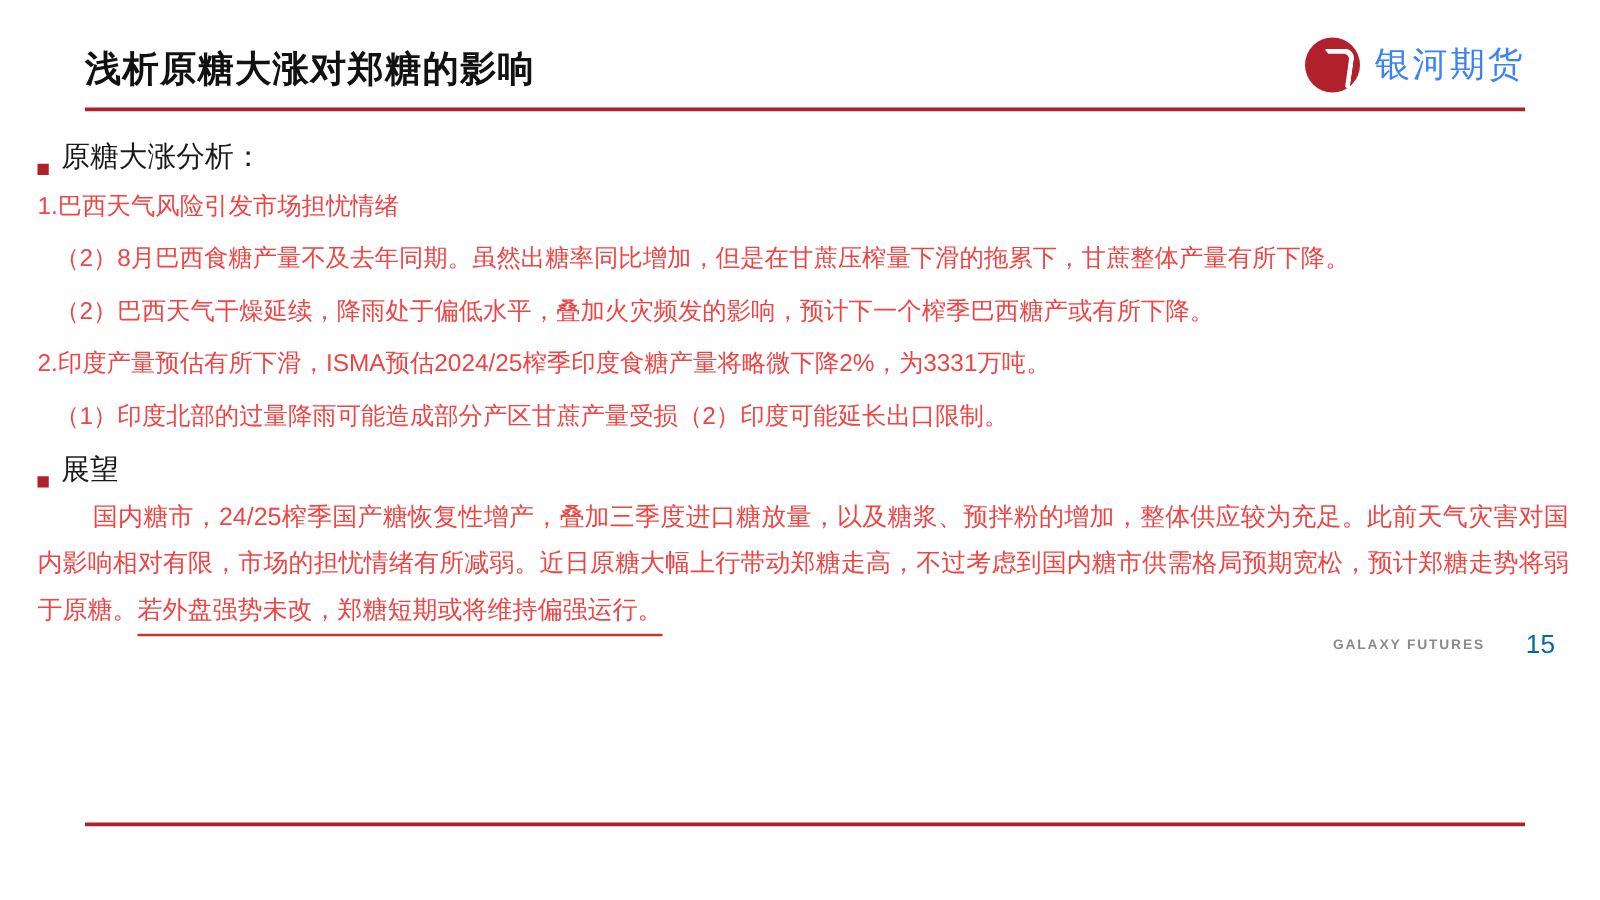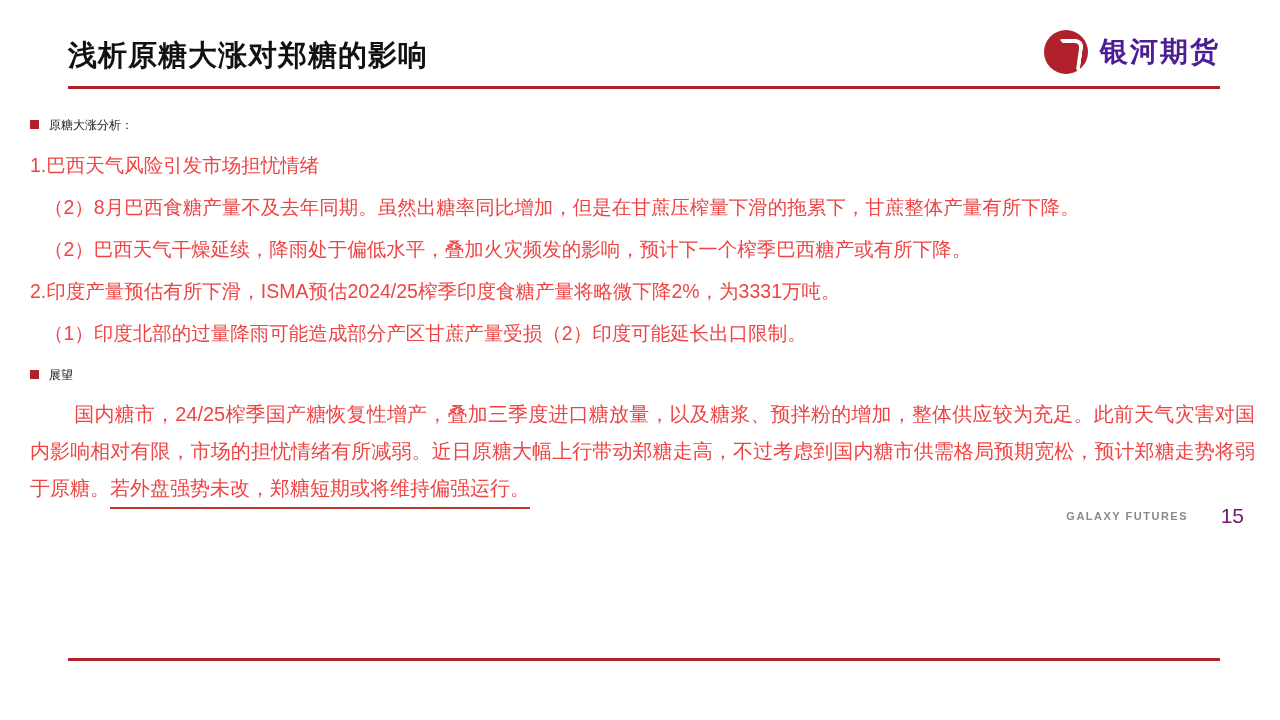--- a/index.html
+++ b/index.html
@@ -64,22 +64,22 @@
     width: 17px;
     height: 26px;
     border: 4px solid #ffffff;
     border-left-color: transparent;
     border-bottom-color: transparent;
     border-radius: 3px 9px 3px 9px;
     transform: skewX(-8deg);
   }
   .brand-name {
     font-size: 28px;
-    font-weight: bold;
-    color: #4c1d95;
+    font-weight: normal;
+    color: #3b82f6;
     letter-spacing: 2px;
     white-space: nowrap;
   }
   .header-rule {
     position: absolute;
     left: 68px;
     top: 86px;
     width: 1152px;
     height: 3px;
     background: #b0212c;
@@ -87,22 +87,22 @@
 
   
   .content {
     position: absolute;
     left: 30px;
     top: 100px;
     width: 1225px;
   }
   .bullet-line {
     display: flex;
-    align-items: flex-start;
-    font-size: 12px;
+    align-items: flex-end;
+    font-size: 23px;
     line-height: 30px;
     margin: 10px 0 6px 0;
   }
   .bullet-sq {
     width: 9px;
     height: 9px;
     background: #b0212c;
     margin: 10px 10px 0 0;
     flex: none;
   }
@@ -149,21 +149,21 @@
     font-size: 11px;
     letter-spacing: 1.5px;
     color: #8a8a8a;
     font-weight: bold;
   }
   .page-num {
     position: absolute;
     right: 36px;
     bottom: 8px;
     font-size: 21px;
-    color: #701a75;
+    color: #0369a1;
   }
 </style>
 </head>
 <body>
 
 <div class="slide">
 
   <div class="header">
     <div class="slide-title">浅析原糖大涨对郑糖的影响</div>
     <div class="brand">

